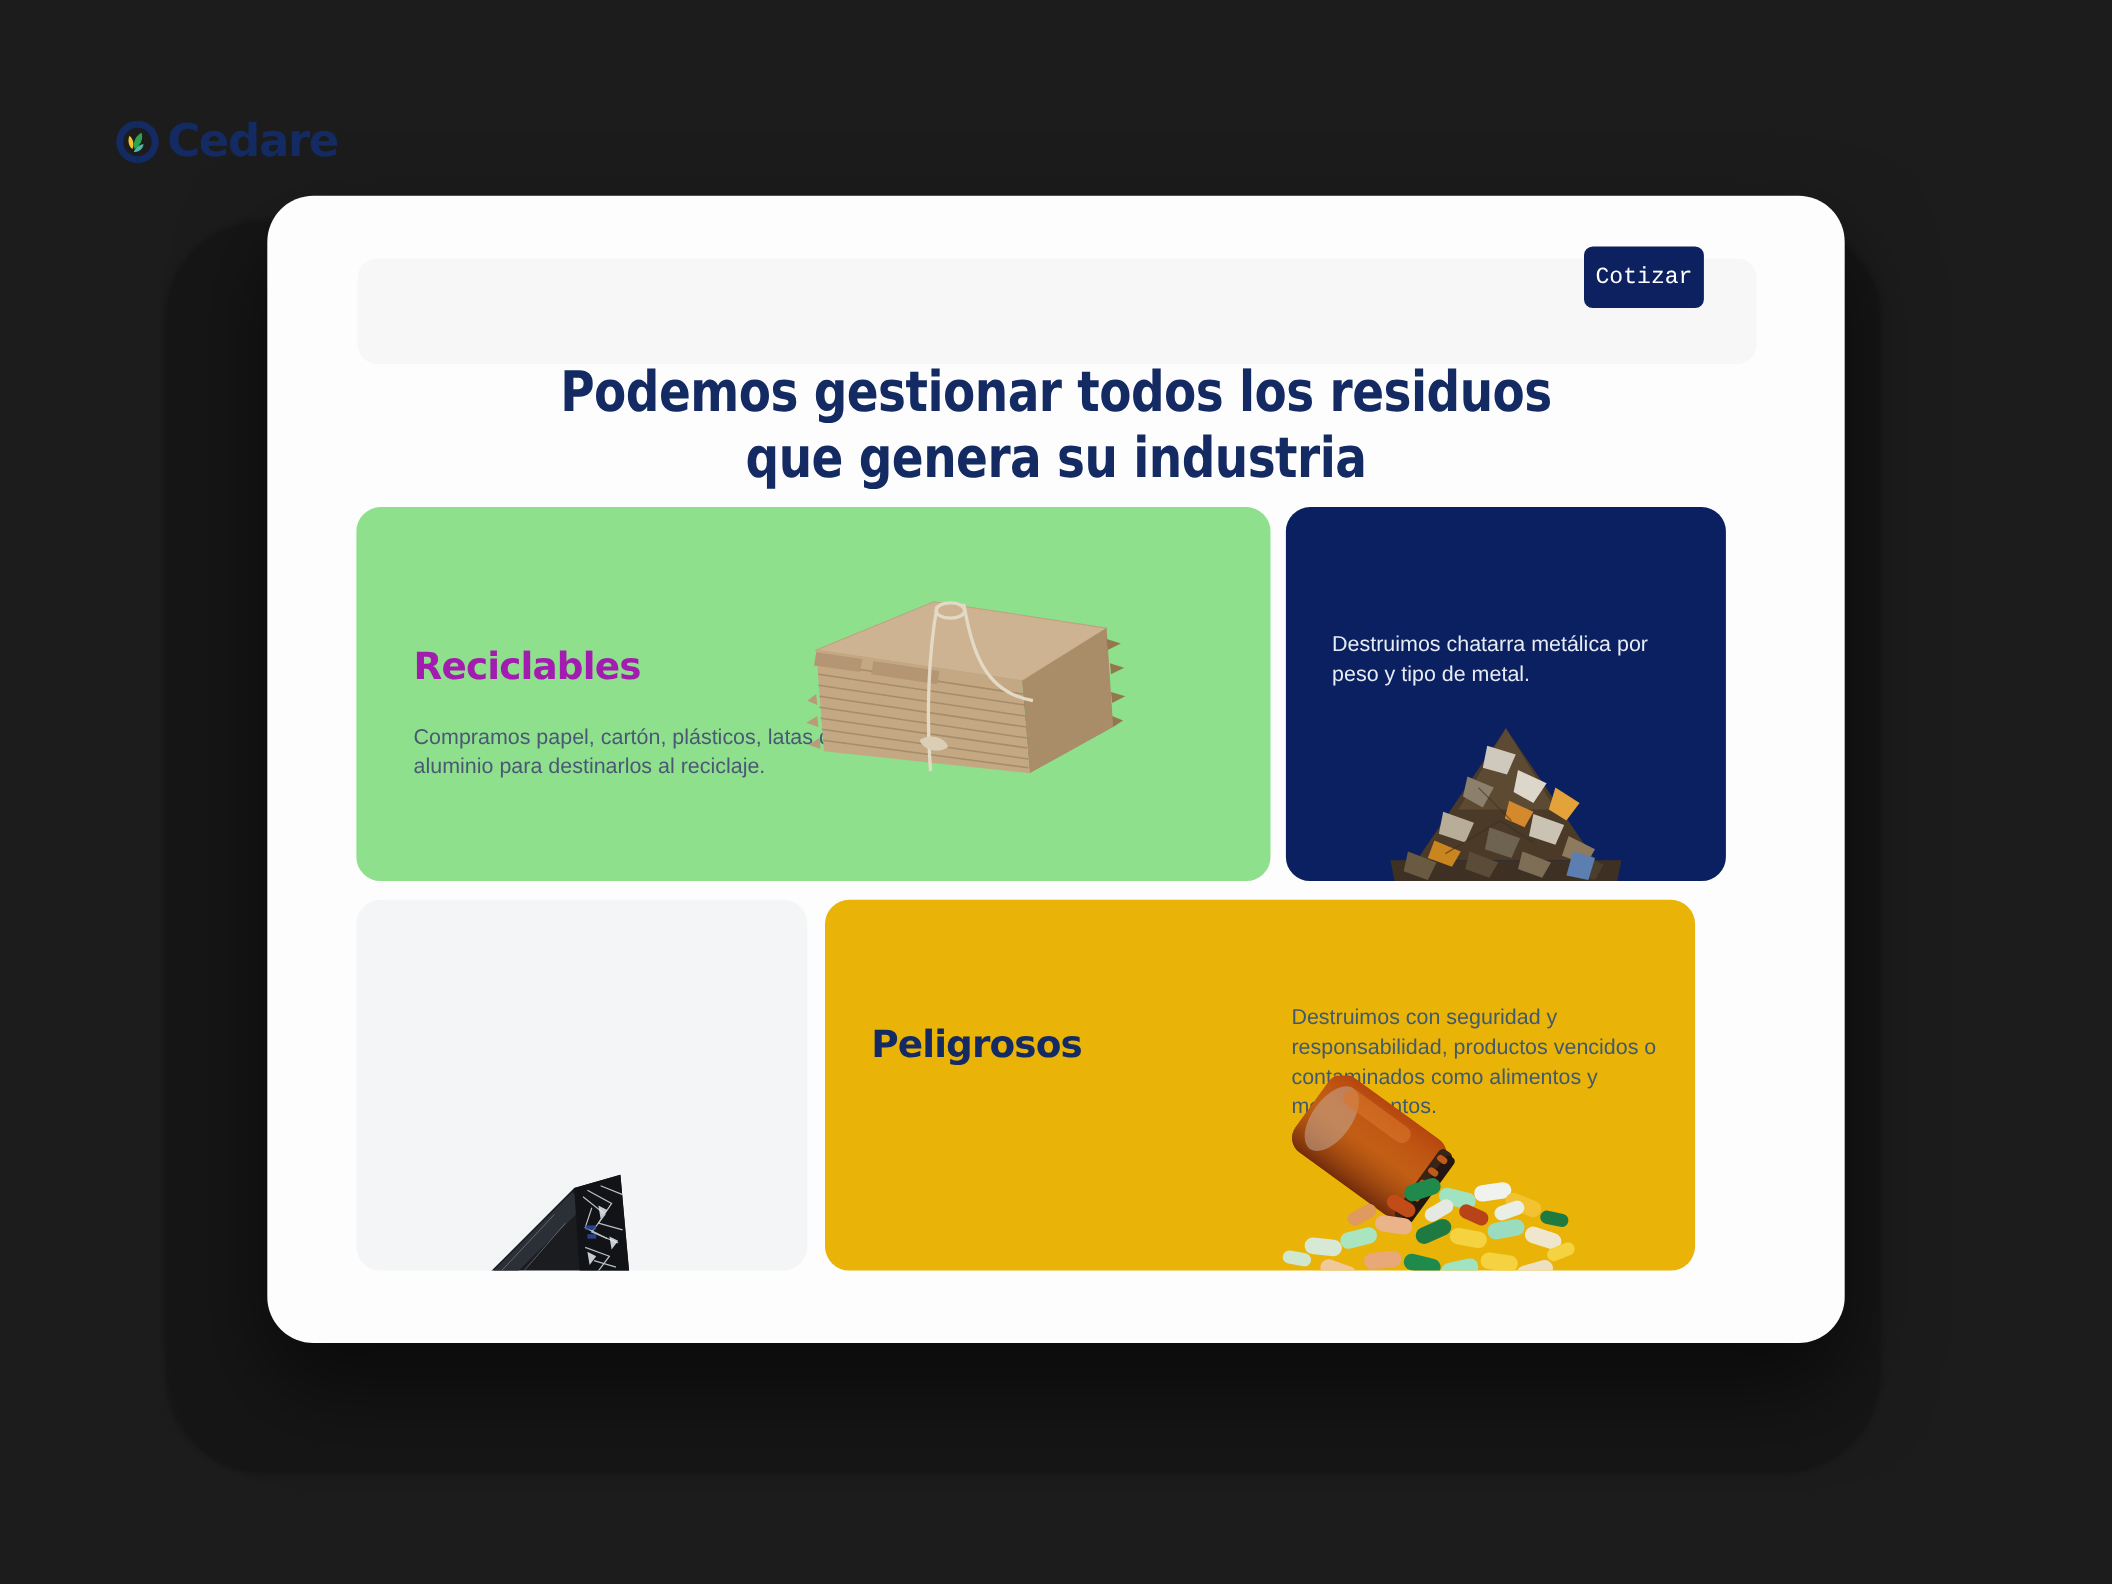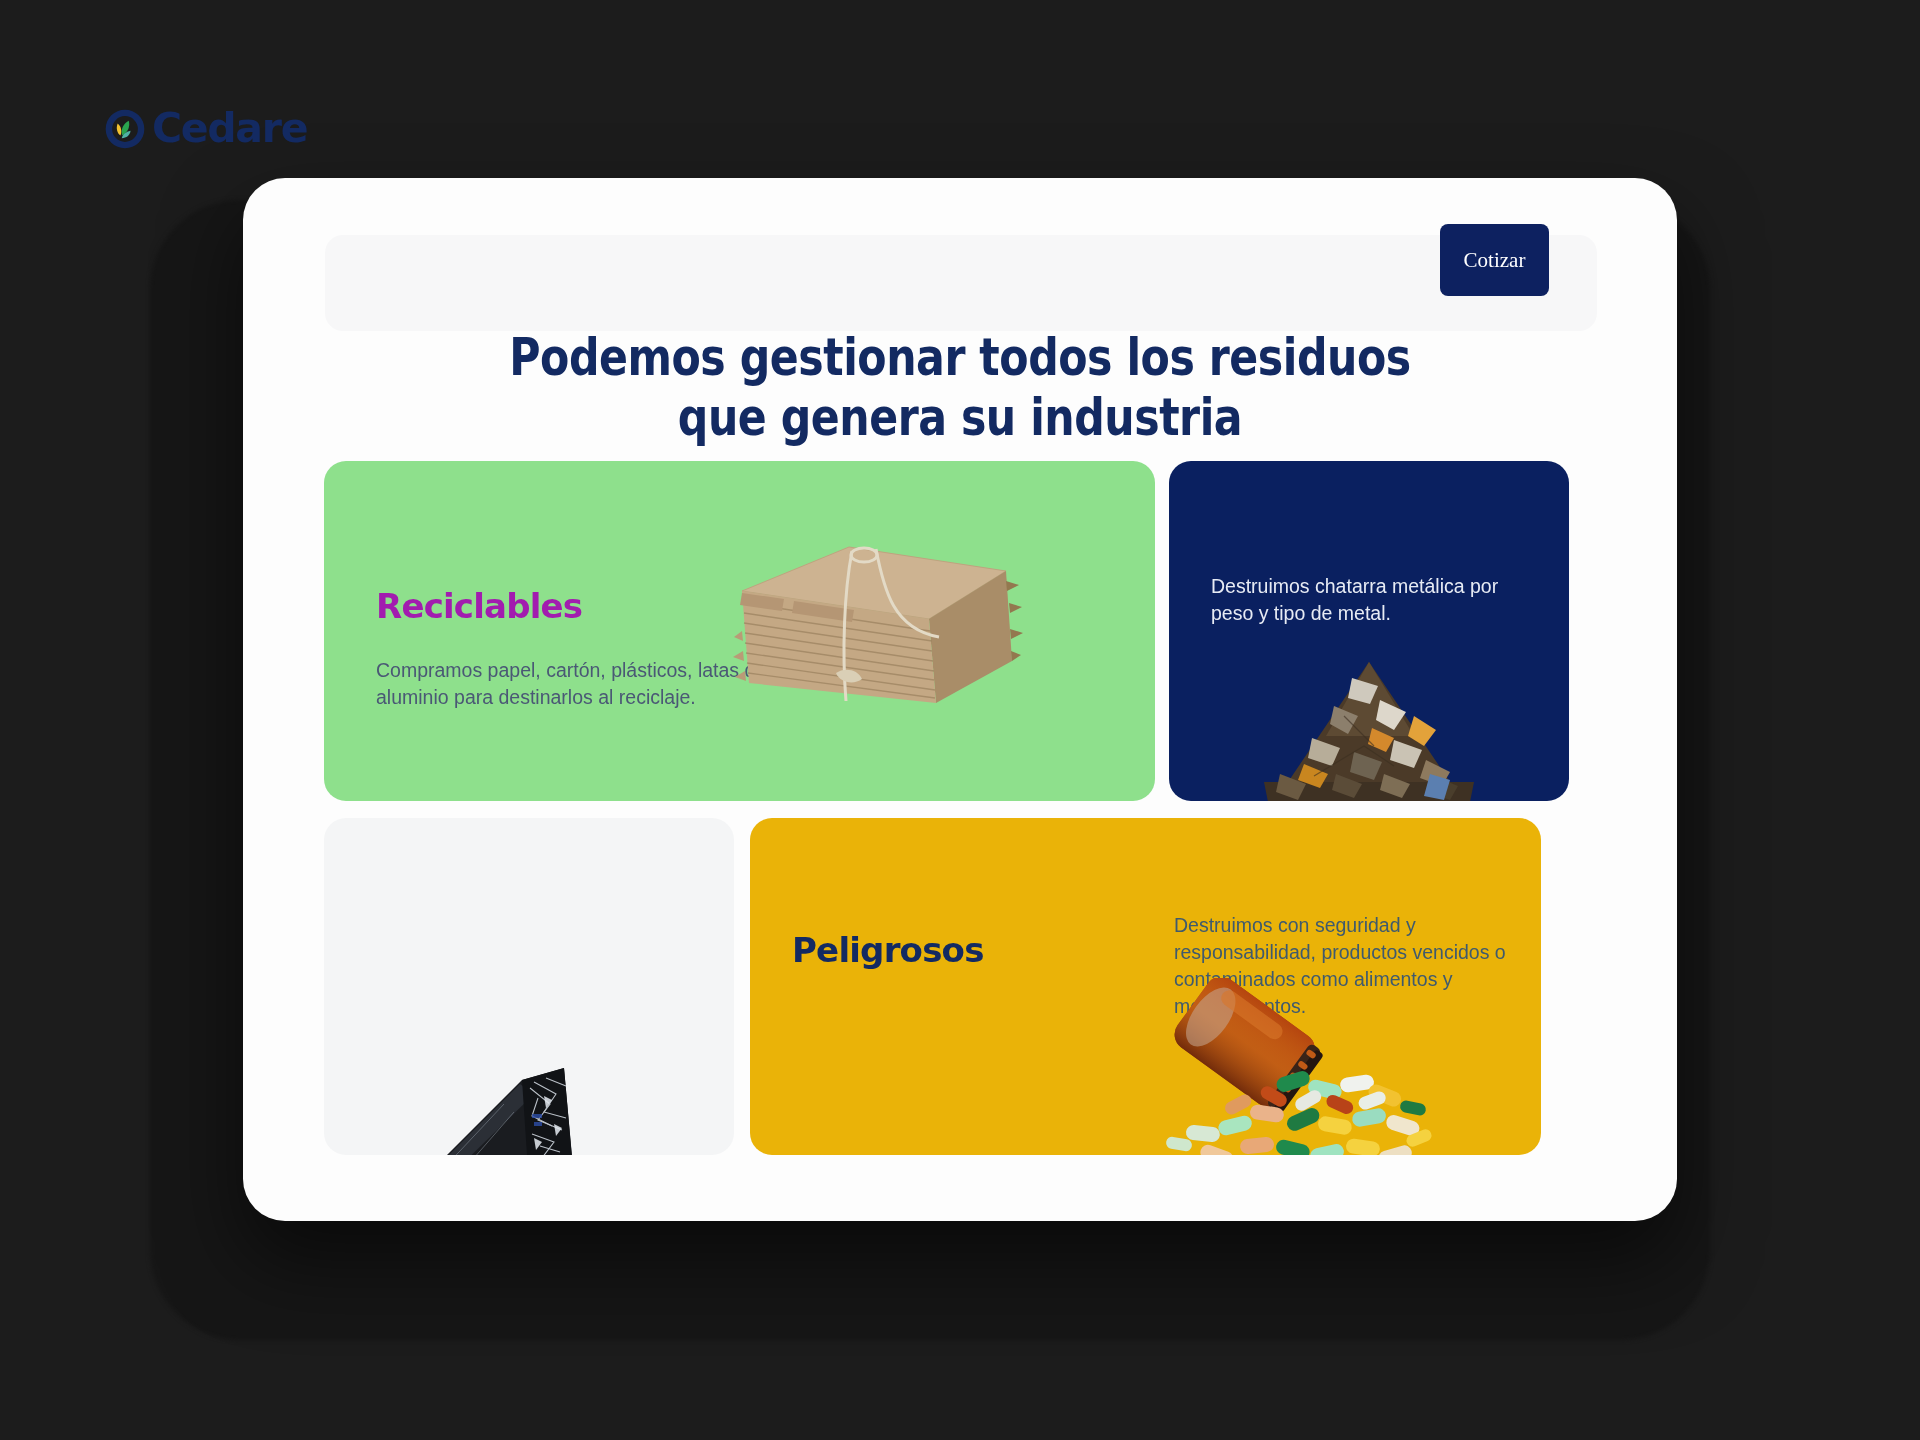--- a/index.html
+++ b/index.html
@@ -70,27 +70,27 @@
     font-weight: bold;
     letter-spacing: -1.3px;
     color: #132a62;
     font-family: "DejaVu Sans", sans-serif;
   }
   #cotizar-button {
     position: absolute;
     left: 1440px;
     top: 224px;
     width: 109px;
-    height: 72px;
+    height: 56px;
     background: #0d2160;
     border: none;
     border-radius: 8px;
     color: #ffffff;
     font-size: 21px;
-    font-family: Liberation Serif, serif;
+    font-family: Liberation Mono, monospace;
     cursor: pointer;
   }
 
   
   #headline {
     position: absolute;
     left: 243px;
     top: 328px;
     width: 1434px;
     text-align: center;

